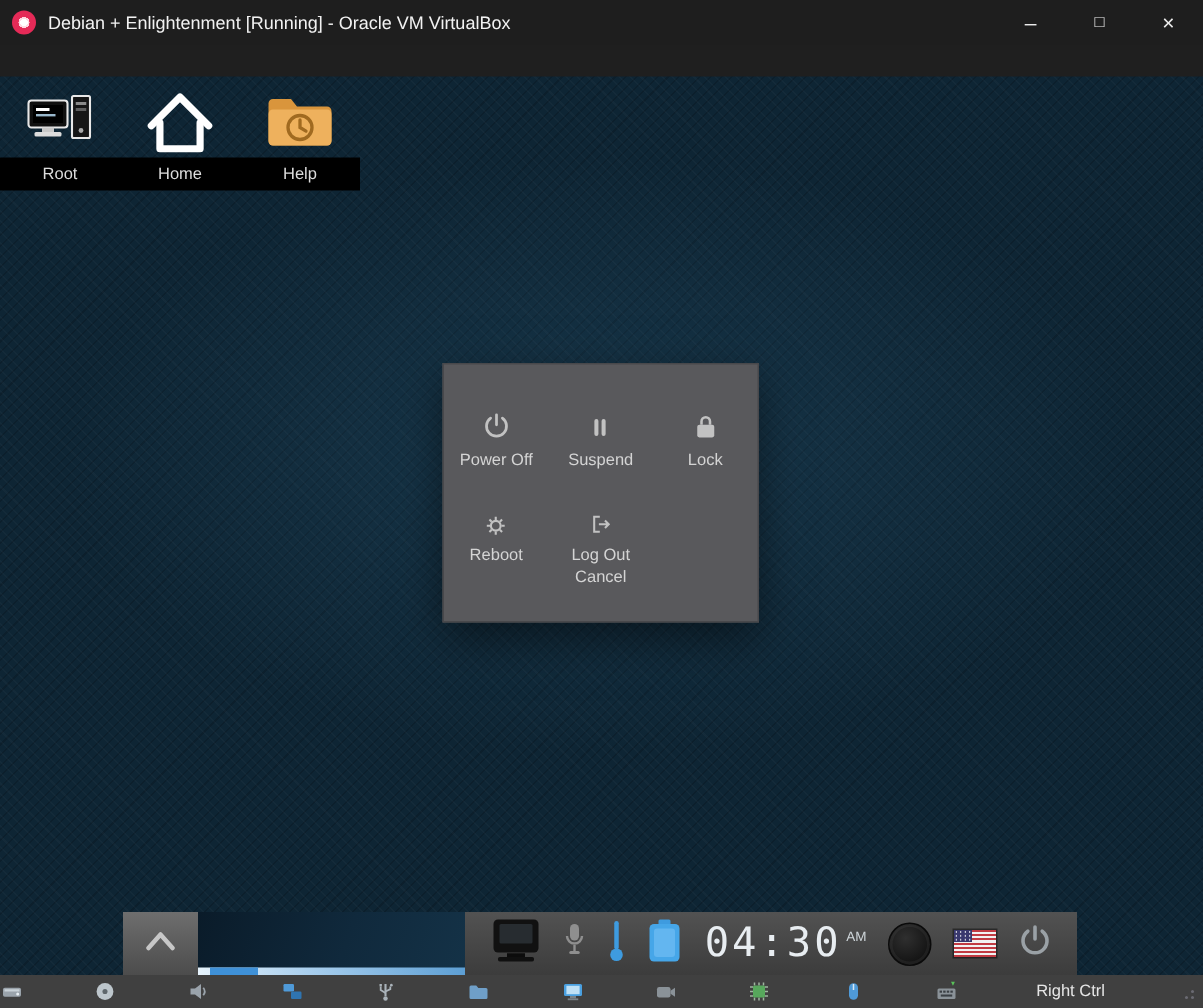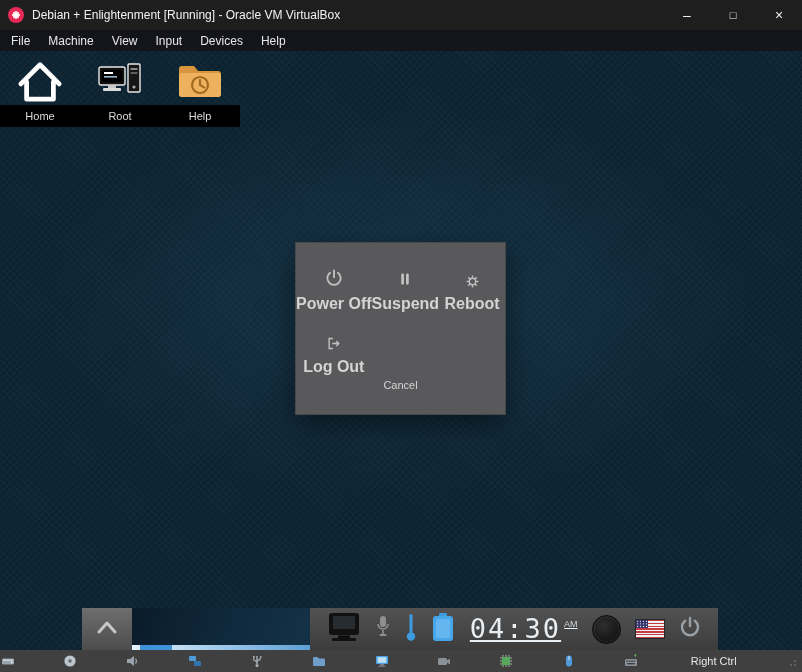--- a/index.html
+++ b/index.html
@@ -30,31 +30,31 @@
   .dicons{position:absolute;left:0;top:0;display:flex;}
   .dicon{width:80px;display:flex;flex-direction:column;align-items:center;}
   .dicon-img{height:48px;margin-top:6px;display:flex;align-items:center;justify-content:center;}
   .dicon-label{width:80px;height:22px;background:#000;color:#dcdcdc;font-size:11px;display:flex;align-items:center;justify-content:center;}
 
   
   .sysdlg{position:absolute;left:295px;top:191px;width:211px;height:173px;background:#59595c;border:1px solid #48484b;box-sizing:border-box;box-shadow:0 10px 28px rgba(0,0,0,0.5);}
   .sys-grid{display:grid;grid-template-columns:repeat(3,1fr);padding-top:10px;}
   .sys-item{height:60px;display:flex;flex-direction:column;align-items:center;justify-content:flex-end;gap:7px;padding-bottom:3px;}
   .sys-ico{display:flex;align-items:flex-end;justify-content:center;height:24px;}
-  .sys-label{font-size:16px;color:#d4d4d4;white-space:nowrap;font-weight:bold;}
+  .sys-label{font-size:11px;color:#d4d4d4;white-space:nowrap;}
   .sys-cancel{margin-top:0;text-align:center;font-size:11px;color:#d4d4d4;}
 
   
   .shelf{position:absolute;left:82px;top:557px;width:636px;height:42px;display:flex;}
   .shelf-arrow{width:50px;height:42px;background:linear-gradient(180deg,#6e6e6e,#4c4c4c);display:flex;align-items:center;justify-content:center;}
   .shelf-pager{width:178px;height:42px;position:relative;background:linear-gradient(110deg,#0a1b29 0%,#10293c 55%,#143247 100%);}
   .pager-active-bar{position:absolute;left:0;bottom:0;width:178px;height:5px;background:linear-gradient(90deg,#e6f3fc 0%,#a9cfee 42%,#5d9fd4 100%);}
   .taskbar-indicator{position:absolute;left:140px;top:594px;width:32px;height:5px;background:#3f91d8;}
   .shelf-main{flex:1;height:42px;background:linear-gradient(180deg,#525252,#3c3c3c);display:flex;align-items:center;justify-content:space-between;padding:0 16px;box-sizing:border-box;}
-  .clock{display:flex;align-items:flex-start;gap:3px;color:#e8edf1;text-decoration:underline;}
+  .clock{display:flex;align-items:flex-start;gap:3px;color:#e8edf1;}
   .clock-time{font-family:"DejaVu Sans Mono",monospace;font-size:27px;line-height:32px;letter-spacing:2px;}
   .clock-ampm{font-size:9px;margin-top:6px;color:#cfd6da;}
   .knob{width:27px;height:27px;border-radius:50%;border:1px solid #0a0a0a;
     background:radial-gradient(circle at 40% 35%, #2f2f2f, #131313 72%);box-shadow:inset 0 0 0 2px rgba(255,255,255,0.05);}
   .flag{width:28px;height:18px;position:relative;outline:1px solid rgba(0,0,0,0.45);
     background:repeating-linear-gradient(180deg,#c23b43 0 1.4px,#f2f2f2 1.4px 2.8px);}
   .flag-canton{position:absolute;left:0;top:0;width:12px;height:8px;background-color:#39386e;
     background-image:radial-gradient(circle,#fff 26%,rgba(0,0,0,0) 32%);background-size:3px 2.6px;}
 
   
@@ -71,60 +71,52 @@
   <div class="titlebar">
     <span class="tb-logo"></span>
     <span class="tb-title">Debian + Enlightenment [Running] - Oracle VM VirtualBox</span>
     <div class="tb-controls">
       <div class="tb-btn tb-min">–</div>
       <div class="tb-btn tb-max">□</div>
       <div class="tb-btn tb-close">×</div>
     </div>
   </div>
 
-  <div class="menubar">
-    <span class="menu-item">File</span>
-    <span class="menu-item">Machine</span>
-    <span class="menu-item">View</span>
-    <span class="menu-item">Input</span>
-    <span class="menu-item">Devices</span>
-    <span class="menu-item">Help</span>
-  </div>
 
   <div class="desktop">
 
     <div class="dicons">
-      <div class="dicon">
-        <div class="dicon-img">
-          <svg width="46" height="44" viewBox="0 0 48 46">
-            <path d="M4 26 L24 6 L44 26" fill="none" stroke="#fff" stroke-width="5" stroke-linecap="round" stroke-linejoin="round"></path>
-            <path d="M10 24 V42 H38 V24" fill="none" stroke="#fff" stroke-width="5" stroke-linecap="round" stroke-linejoin="round"></path>
-          </svg>
-        </div>
-        <div class="dicon-label">Home</div>
-      </div>
       <div class="dicon">
         <div class="dicon-img">
           <svg width="44" height="40" viewBox="0 0 44 40">
             <rect x="1" y="6" width="26" height="18" rx="2" fill="#101010" stroke="#e8e8e8" stroke-width="1.4"></rect>
             <rect x="4" y="9" width="20" height="12" fill="#000"></rect>
             <rect x="6" y="11" width="9" height="2" fill="#fff"></rect>
             <rect x="6" y="15" width="13" height="1.6" fill="#9ab8cc"></rect>
             <rect x="10" y="24" width="8" height="3" fill="#c8c8c8"></rect>
             <rect x="5" y="27" width="18" height="3" rx="1" fill="#dcdcdc"></rect>
             <rect x="30" y="3" width="12" height="28" rx="1" fill="#161616" stroke="#e8e8e8" stroke-width="1.4"></rect>
             <rect x="32.5" y="7" width="7" height="2" fill="#8a8a8a"></rect>
             <rect x="32.5" y="11" width="7" height="2" fill="#5f5f5f"></rect>
             <circle cx="36" cy="26" r="1.6" fill="#aaa"></circle>
           </svg>
         </div>
         <div class="dicon-label">Root</div>
       </div>
       <div class="dicon">
         <div class="dicon-img">
+          <svg width="46" height="44" viewBox="0 0 48 46">
+            <path d="M4 26 L24 6 L44 26" fill="none" stroke="#fff" stroke-width="5" stroke-linecap="round" stroke-linejoin="round"></path>
+            <path d="M10 24 V42 H38 V24" fill="none" stroke="#fff" stroke-width="5" stroke-linecap="round" stroke-linejoin="round"></path>
+          </svg>
+        </div>
+        <div class="dicon-label">Home</div>
+      </div>
+      <div class="dicon">
+        <div class="dicon-img">
           <svg width="46" height="38" viewBox="0 0 46 38">
             <path d="M2 7 a3 3 0 0 1 3 -3 h12 l4 5 h20 a3 3 0 0 1 3 3 v20 a3 3 0 0 1 -3 3 H5 a3 3 0 0 1 -3 -3 Z" fill="#d9953c"></path>
             <rect x="2" y="11" width="42" height="24" rx="3" fill="#eeb15d"></rect>
             <circle cx="23" cy="23" r="8" fill="none" stroke="#a06a20" stroke-width="2.2"></circle>
             <path d="M23 18 v5 l4 2.4" fill="none" stroke="#a06a20" stroke-width="2.2" stroke-linecap="round"></path>
           </svg>
         </div>
         <div class="dicon-label">Help</div>
       </div>
     </div>
@@ -141,20 +133,29 @@
           <span class="sys-label">Power Off</span>
         </div>
         <div class="sys-item">
           <span class="sys-ico">
             <svg width="18" height="18" viewBox="0 0 24 24">
               <rect x="7" y="4.5" width="3.6" height="15" rx="1.8" fill="#c2c2c2"></rect>
               <rect x="13.4" y="4.5" width="3.6" height="15" rx="1.8" fill="#c2c2c2"></rect>
             </svg>
           </span>
           <span class="sys-label">Suspend</span>
+        </div>
+        <div class="sys-item">
+          <span class="sys-ico">
+            <svg width="17" height="19" viewBox="0 0 24 26">
+              <rect x="4" y="11" width="16" height="12" rx="2" fill="#c2c2c2"></rect>
+              <path d="M8 11 V8 a4 4 0 0 1 8 0 v3" fill="none" stroke="#c2c2c2" stroke-width="2.4"></path>
+            </svg>
+          </span>
+          <span class="sys-label">Lock</span>
         </div>
         <div class="sys-item">
           <span class="sys-ico">
             <svg width="13" height="13" viewBox="0 0 24 24">
               <g stroke="#c2c2c2" stroke-width="2.6">
                 <line x1="12" y1="1" x2="12" y2="5"></line>
                   <line x1="12" y1="19" x2="12" y2="23"></line>
                 <line x1="1" y1="12" x2="5" y2="12"></line>
                   <line x1="19" y1="12" x2="23" y2="12"></line>
                 <line x1="4.2" y1="4.2" x2="7" y2="7"></line>

